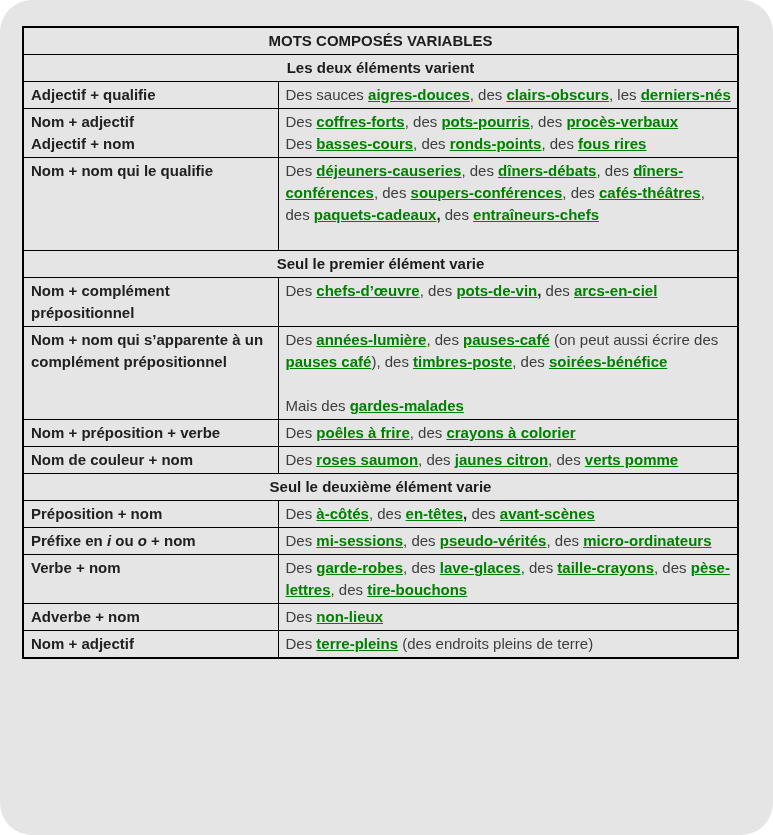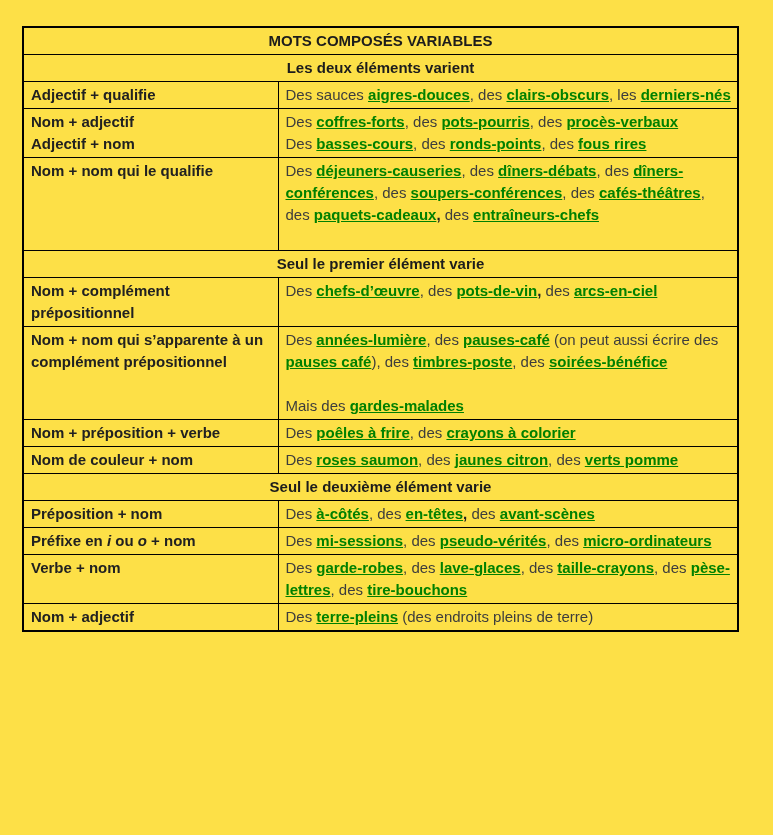--- a/index.html
+++ b/index.html
@@ -6,21 +6,22 @@
     margin: 0;
     padding: 0;
     background: #ffffff;
     font-family: "Liberation Sans", sans-serif;
   }
   .page {
     width: 773px;
     height: 835px;
     box-sizing: border-box;
     padding: 26px 0 0 22px;
-    background: #fde047;
+    background: #e5e5e5;
+    border-radius: 32px;
   }
   table.grammar {
     border-collapse: collapse;
     width: 715px;
     table-layout: fixed;
     border: 2px solid #000000;
   }
   table.grammar td {
     border: 1px solid #000000;
     font-size: 15px;
@@ -156,20 +157,28 @@
         <tr>
           <td class="rule">
             <div class="para"><span>Verbe + nom</span></div>
           </td>
           <td class="ex">
             <div class="para"><span>Des </span><span class="g">garde-robes</span><span>, des </span><span class="g">lave-glaces</span><span>, des </span><span class="g">taille-crayons</span><span>, des </span><span class="g">pèse-lettres</span><span>, des </span><span class="g">tire-bouchons</span></div>
           </td>
         </tr>
         <tr>
           <td class="rule">
+            <div class="para"><span>Adverbe + nom</span></div>
+          </td>
+          <td class="ex">
+            <div class="para"><span>Des </span><span class="g">non-lieux</span></div>
+          </td>
+        </tr>
+        <tr>
+          <td class="rule">
             <div class="para"><span>Nom + adjectif</span></div>
           </td>
           <td class="ex">
             <div class="para"><span>Des </span><span class="g">terre-pleins</span><span> (des endroits pleins de terre)</span></div>
           </td>
         </tr>
       </tbody>
   </table>
 </div>
 

